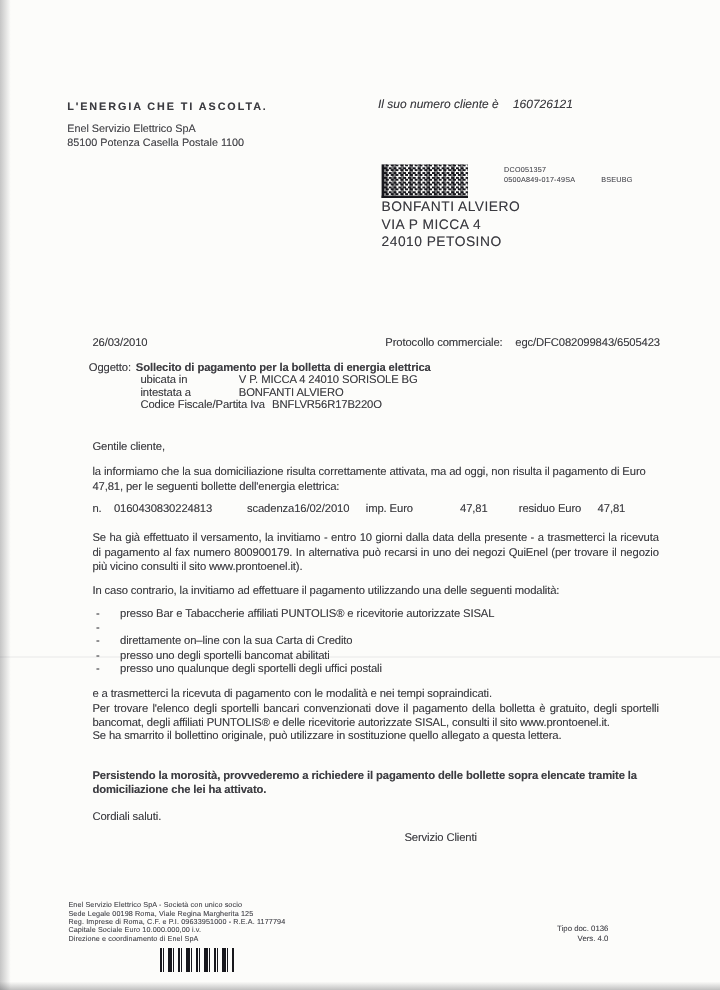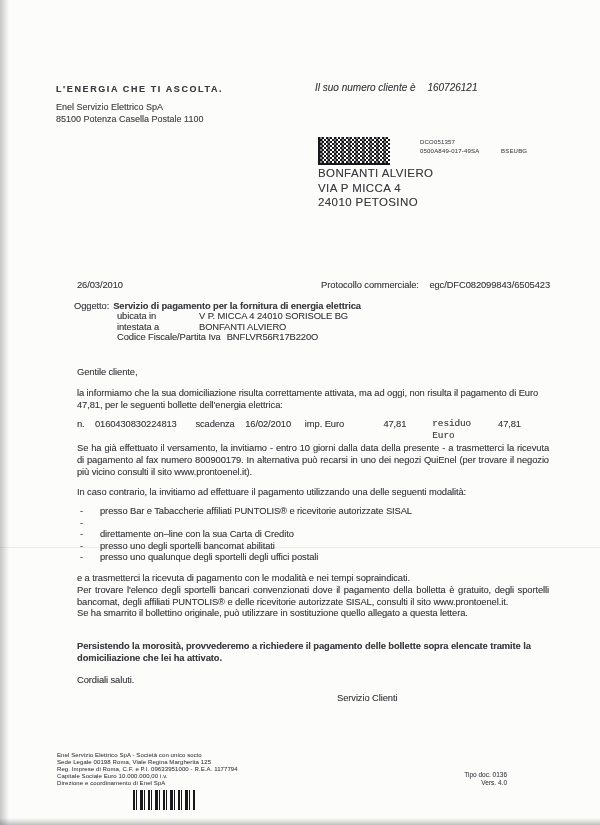--- a/index.html
+++ b/index.html
@@ -42,23 +42,23 @@
   .subject .stitle{font-weight:bold;}
   .srow{padding-left:43px;}
   .srow .rlabel{display:inline-block;min-width:76px;margin-right:6px;}
 
   
   .btxt{font-size:9.4px;line-height:11.8px;letter-spacing:-.1px;color:#3c3c41;}
   .salutation{position:absolute;left:77px;top:366px;}
   .p1{position:absolute;left:77px;top:387px;width:470px;}
   .invoice{position:absolute;left:77px;top:418px;width:444px;display:flex;}
   .invoice .w1{width:18px;}  .invoice .w2{width:101px;}
-  .invoice .w3{width:50px;}  .invoice .w4{width:60px;}
+  .invoice .w3{width:50px;text-align:right;}  .invoice .w4{width:60px;}
   .invoice .w5{width:50px;}  .invoice .w6{width:52px;text-align:right;}
-  .invoice .w7{width:66px;margin-left:26px;font-family:Liberation Mono, monospace;} .invoice .w8{flex:1;text-align:right;}
+  .invoice .w7{width:66px;margin-left:26px;} .invoice .w8{flex:1;text-align:right;}
   .p2{position:absolute;left:77px;top:442px;width:472px;text-align:justify;}
   .p3{position:absolute;left:77px;top:486px;width:472px;}
   .bullets{position:absolute;left:77px;top:505px;width:472px;line-height:11.6px;}
   .bullets .brow{display:flex;}
   .bullets .dash{width:23px;padding-left:3px;box-sizing:border-box;}
   .p4{position:absolute;left:77px;top:572px;width:472px;}
   .p4 .just{text-align:justify;}
   .warning{position:absolute;left:77px;top:640px;width:474px;font-weight:bold;}
   .closing{position:absolute;left:77px;top:674px;}
   .signature{position:absolute;left:337px;top:692px;}
@@ -102,21 +102,21 @@
   </div>
 
   <div class="date btxt">26/03/2010</div>
   <div class="protocol btxt">
     <span>Protocollo commerciale:</span>
     <span class="pv">egc/DFC082099843/6505423</span>
   </div>
 
   <div class="subject">
     <div>
-      <span class="olabel">Oggetto:</span><span class="stitle">Servizio di pagamento per la fornitura di energia elettrica</span>
+      <span class="olabel">Oggetto:</span><span class="stitle">Sollecito di pagamento per la bolletta di energia elettrica</span>
     </div>
     <div class="srow">
       <span class="rlabel">ubicata in</span><span>V P. MICCA 4  24010 SORISOLE BG</span>
     </div>
     <div class="srow">
       <span class="rlabel">intestata a</span><span>BONFANTI ALVIERO</span>
     </div>
     <div class="srow">
       <span class="rlabel">Codice Fiscale/Partita Iva</span><span>BNFLVR56R17B220O</span>
     </div>

